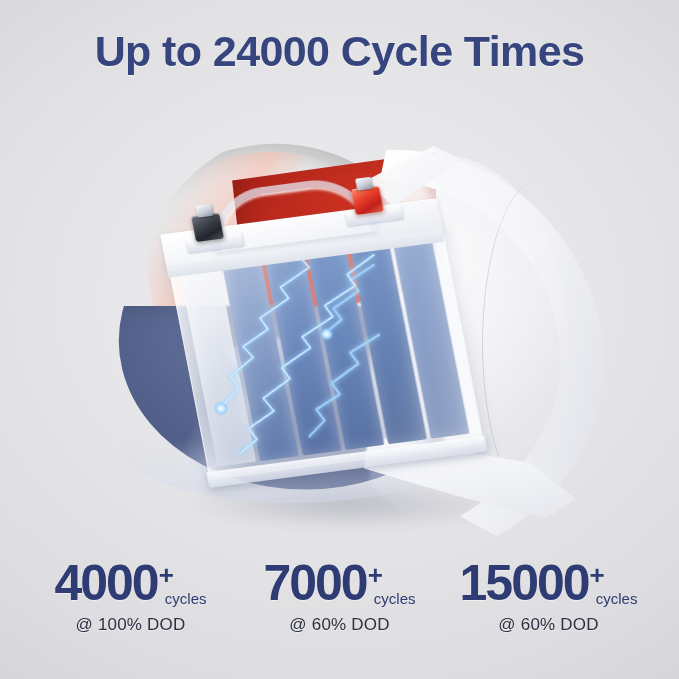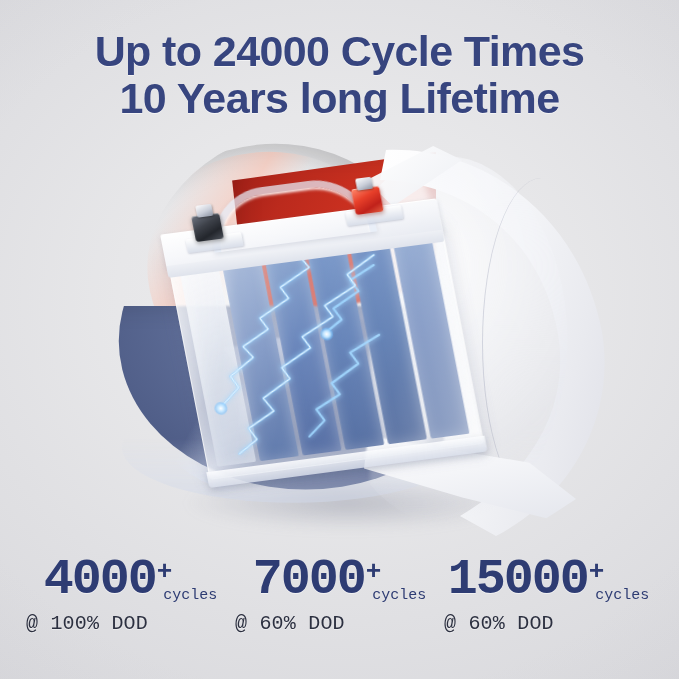--- a/index.html
+++ b/index.html
@@ -259,52 +259,51 @@
     filter:blur(0.4px);
   }
 
   
   .stats{
     position:absolute;left:0;right:0;bottom:44px;z-index:40;
     display:flex;justify-content:center;align-items:flex-start;
     padding:0 26px;
   }
   .stat{
-    flex:1;font-family:Liberation Mono, monospace;
+    flex:1;text-align:center;
   }
   .stat-top{
     display:flex;align-items:baseline;justify-content:center;
     line-height:1;
   }
   .stat-num{
     color:#2e3c73;font-weight:bold;font-size:50px;letter-spacing:-2px;
     text-shadow:0 1px 0 rgba(255,255,255,0.5);
   }
   .stat-plus{
     color:#2e3c73;font-weight:bold;font-size:26px;
     align-self:flex-start;margin-top:4px;margin-left:1px;
   }
   .stat-unit{
     color:#2e3c73;font-size:15px;font-weight:normal;
     margin-left:-9px;align-self:flex-end;margin-bottom:2px;
   }
   .stat-dod{
     margin-top:7px;
-    color:#2c3040;font-size:20px;letter-spacing:0.2px;
+    color:#2c3040;font-size:17px;letter-spacing:0.2px;
     text-shadow:0 1px 0 rgba(255,255,255,0.45);
   }
 </style>
 </head>
 <body>
 
 <div class="stage">
 
   <div class="headline">
     <span class="line line1">Up to 24000 Cycle Times</span>
-    <span class="line line2">10 Years long Lifetime</span>
   </div>
 
   <div class="hero">
 
     <div class="ground-shadow"></div>
 
     <div class="shell-red"></div>
     <div class="shell-red-gloss"></div>
     <div class="red-face"></div>
     <div class="red-face-edge"></div>

